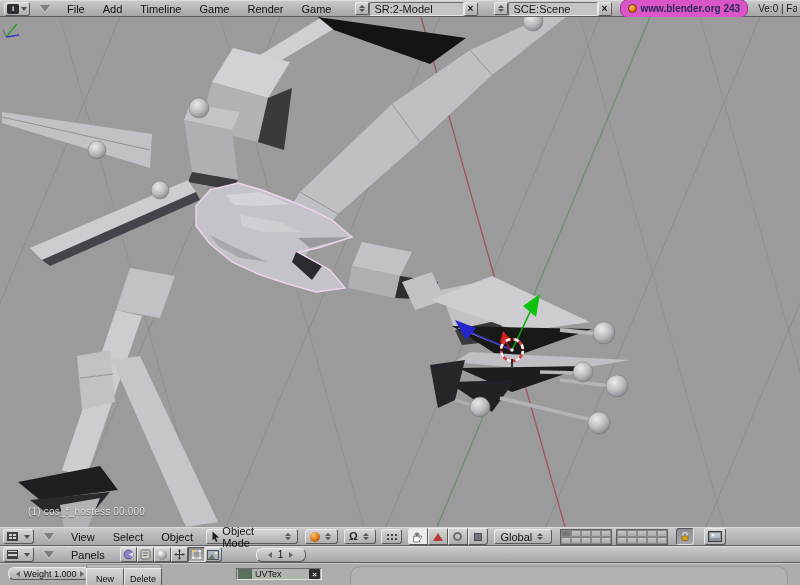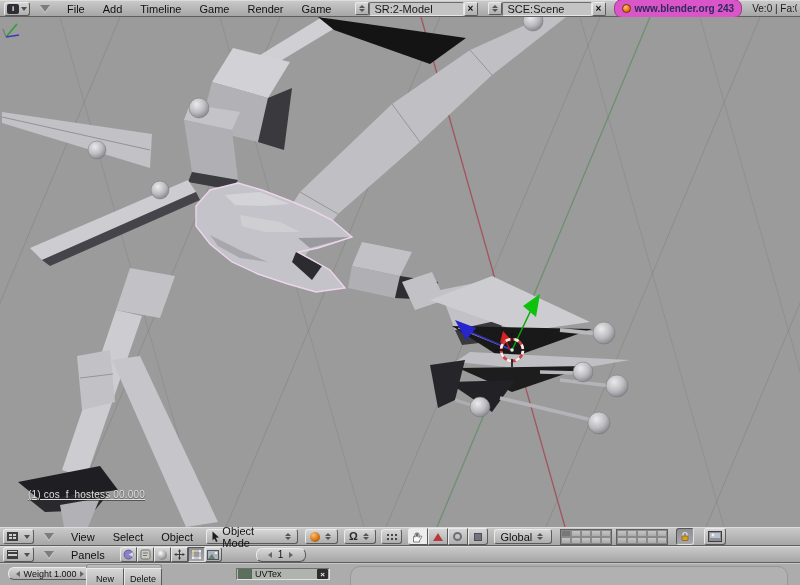--- a/index.html
+++ b/index.html
@@ -52,22 +52,22 @@
               font-size:10px; font-weight:bold; color:#2d2a5e; white-space:nowrap; }
   .ver-pill { background:#d955c8; }
   .blender-dot { width:9px; height:9px; border-radius:50%;
                  background:radial-gradient(circle at 35% 30%, #ffc27a, #f07c12 55%, #9a4a00);
                  border:1px solid #6e3600; }
   .stats { font-size:10px; color:#1c1c1c; margin-left:10px; white-space:nowrap; overflow:hidden; }
 
   
   .viewport { position:relative; width:800px; height:510px; background:#9b9b9b; overflow:hidden; }
   .viewport svg { position:absolute; left:0; top:0; }
-  .obj-info { position:absolute; left:28px; top:472px; font-size:10px; color:#dedede;
-              text-shadow:0 1px 1px rgba(40,40,40,.6); letter-spacing:.2px;text-decoration:underline; }
+  .obj-info { position:absolute; left:28px; top:489px; font-size:10px; color:#dedede;
+              text-shadow:0 1px 1px rgba(40,40,40,.6); letter-spacing:.2px; }
   .axes-gizmo { position:absolute; left:2px; top:470px; }
 
   
   .v3d-header { height:19px; padding:0 2px; gap:0; }
   .ed-btn { height:15px; margin-left:1px; padding:0 3px; gap:2px; }
   .icon-grid { width:11px; height:9px; border:1px solid #3f3f3f; background:
       repeating-linear-gradient(90deg,#3f3f3f 0 1px,transparent 1px 4px),
       repeating-linear-gradient(0deg,#3f3f3f 0 1px,transparent 1px 3px), #cfcfcf; }
   .icon-bars { width:11px; height:9px; border:1px solid #3f3f3f;
       background:repeating-linear-gradient(0deg,#3f3f3f 0 2px,#d0d0d0 2px 4px); }
@@ -108,21 +108,21 @@
   .weight-slider { position:absolute; left:8px; top:3px; width:84px; height:13px; border-radius:6px;
                    gap:4px; font-size:9px; }
   .vg-panel { position:absolute; left:86px; top:0; width:76px; }
   .vg-strip { height:4px; background:linear-gradient(#c2c2c2,#aaaaaa); border:1px solid #8e8e8e;
               border-bottom:none; border-radius:3px 3px 0 0; }
   .vg-btns { display:flex; }
   .vg-btns .bevel { height:22px; font-size:9px; border-radius:0; flex:1; }
   .uv-field { position:absolute; left:236px; top:4px; display:inline-flex; align-items:center;
               height:12px; background:#b0b4ae; border:1px solid; border-color:#6e6e6e #e2e2e2 #e2e2e2 #6e6e6e; }
   .uv-swatch { width:14px; height:10px; background:#5c6e5c; border-right:1px solid #55645f; margin:0 3px 0 1px; }
-  .uv-label { font-size:9px; color:#101010; width:62px; }
+  .uv-label { font-size:9px; color:#101010; width:54px; }
   .uv-x { width:11px; height:10px; background:#2d2d2d; color:#f0f0f0; font-size:8px; font-weight:bold;
           display:inline-flex; align-items:center; justify-content:center; border-radius:1px; margin-right:1px; }
   .empty-panel { position:absolute; left:350px; top:2px; width:438px; height:24px;
                  background:#b1b1b1; border:1px solid #979797; border-radius:10px 10px 0 0; }
 </style>
 </head>
 <body>
 
 <div class="app">
 
@@ -143,21 +143,21 @@
       <span class="bevel browse-btn">
         <span class="updown">
             <i class="u"></i>
             <i class="d"></i>
           </span>
       </span>
       <span class="inset-field" style="width:95px;">SR:2-Model</span>
       <span class="bevel x-btn">×</span>
     </span>
 
-    <span class="sel-group" style="margin-left:10px;">
+    <span class="sel-group" style="margin-left:16px;">
       <span class="bevel browse-btn">
         <span class="updown">
             <i class="u"></i>
             <i class="d"></i>
           </span>
       </span>
       <span class="inset-field" style="width:90px;">SCE:Scene</span>
       <span class="bevel x-btn">×</span>
     </span>
 

